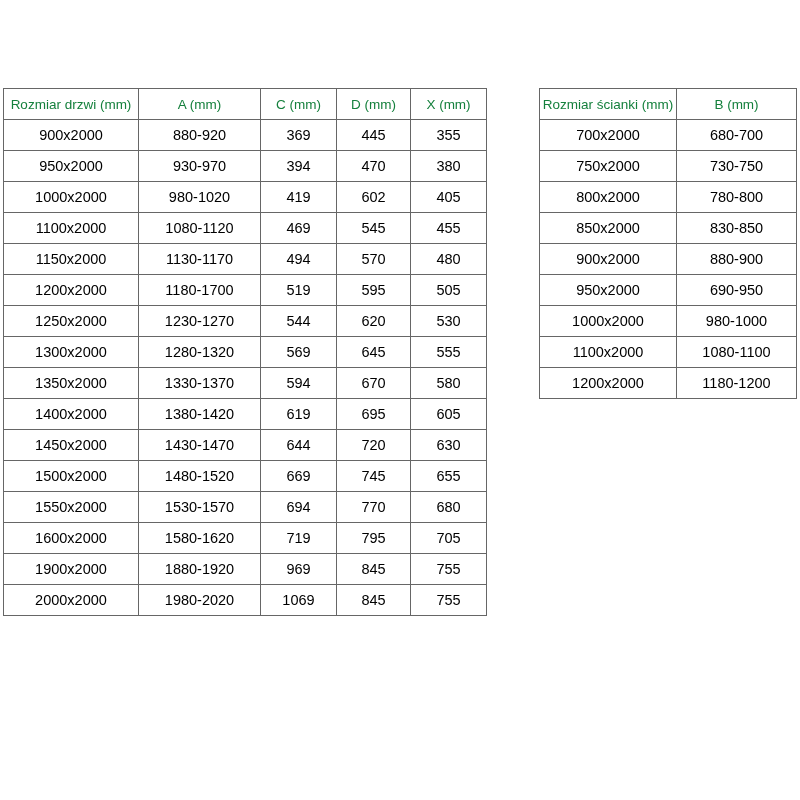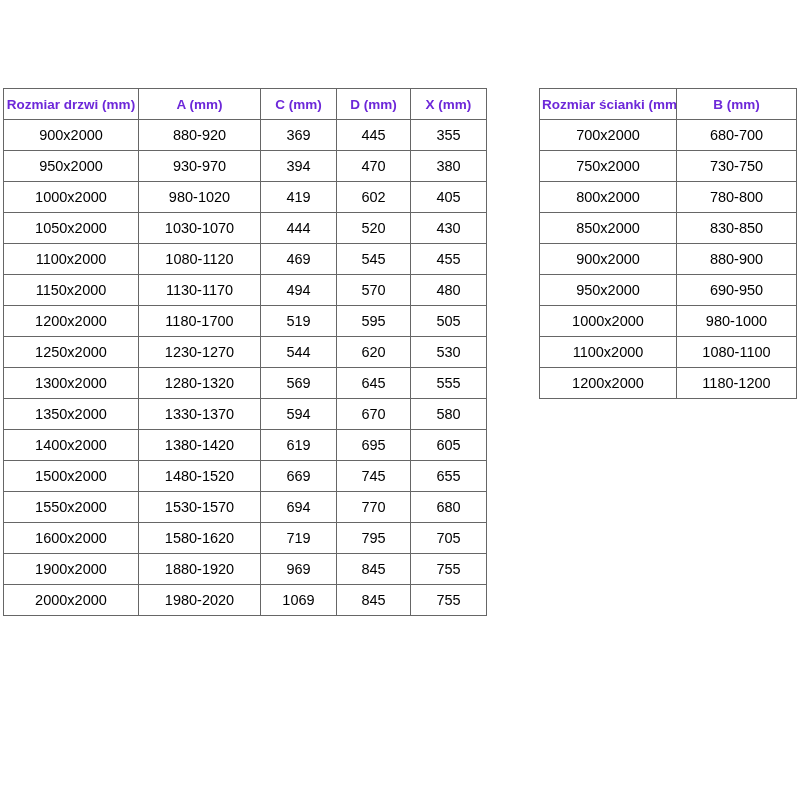--- a/index.html
+++ b/index.html
@@ -34,22 +34,22 @@
     border: 1px solid #666666;
     height: 30px;
     padding: 0 2px;
     text-align: center;
     vertical-align: middle;
     white-space: nowrap;
     overflow: hidden;
   }
   .spec-table th {
     font-size: 13.5px;
-    font-weight: bold;
-    color: #6d28d9;
+    font-weight: normal;
+    color: #15803d;
   }
   .spec-table td {
     font-size: 14.5px;
     font-weight: normal;
     color: #000000;
   }
 
   
   .doors col:nth-child(1) { width: 135px; }
   .doors col:nth-child(2) { width: 122px; }
@@ -99,27 +99,20 @@
           <td>380</td>
         </tr>
         <tr>
           <td>1000x2000</td>
           <td>980-1020</td>
           <td>419</td>
           <td>602</td>
           <td>405</td>
         </tr>
         <tr>
-          <td>1050x2000</td>
-          <td>1030-1070</td>
-          <td>444</td>
-          <td>520</td>
-          <td>430</td>
-        </tr>
-        <tr>
           <td>1100x2000</td>
           <td>1080-1120</td>
           <td>469</td>
           <td>545</td>
           <td>455</td>
         </tr>
         <tr>
           <td>1150x2000</td>
           <td>1130-1170</td>
           <td>494</td>
@@ -155,20 +148,27 @@
           <td>580</td>
         </tr>
         <tr>
           <td>1400x2000</td>
           <td>1380-1420</td>
           <td>619</td>
           <td>695</td>
           <td>605</td>
         </tr>
         <tr>
+          <td>1450x2000</td>
+          <td>1430-1470</td>
+          <td>644</td>
+          <td>720</td>
+          <td>630</td>
+        </tr>
+        <tr>
           <td>1500x2000</td>
           <td>1480-1520</td>
           <td>669</td>
           <td>745</td>
           <td>655</td>
         </tr>
         <tr>
           <td>1550x2000</td>
           <td>1530-1570</td>
           <td>694</td>

